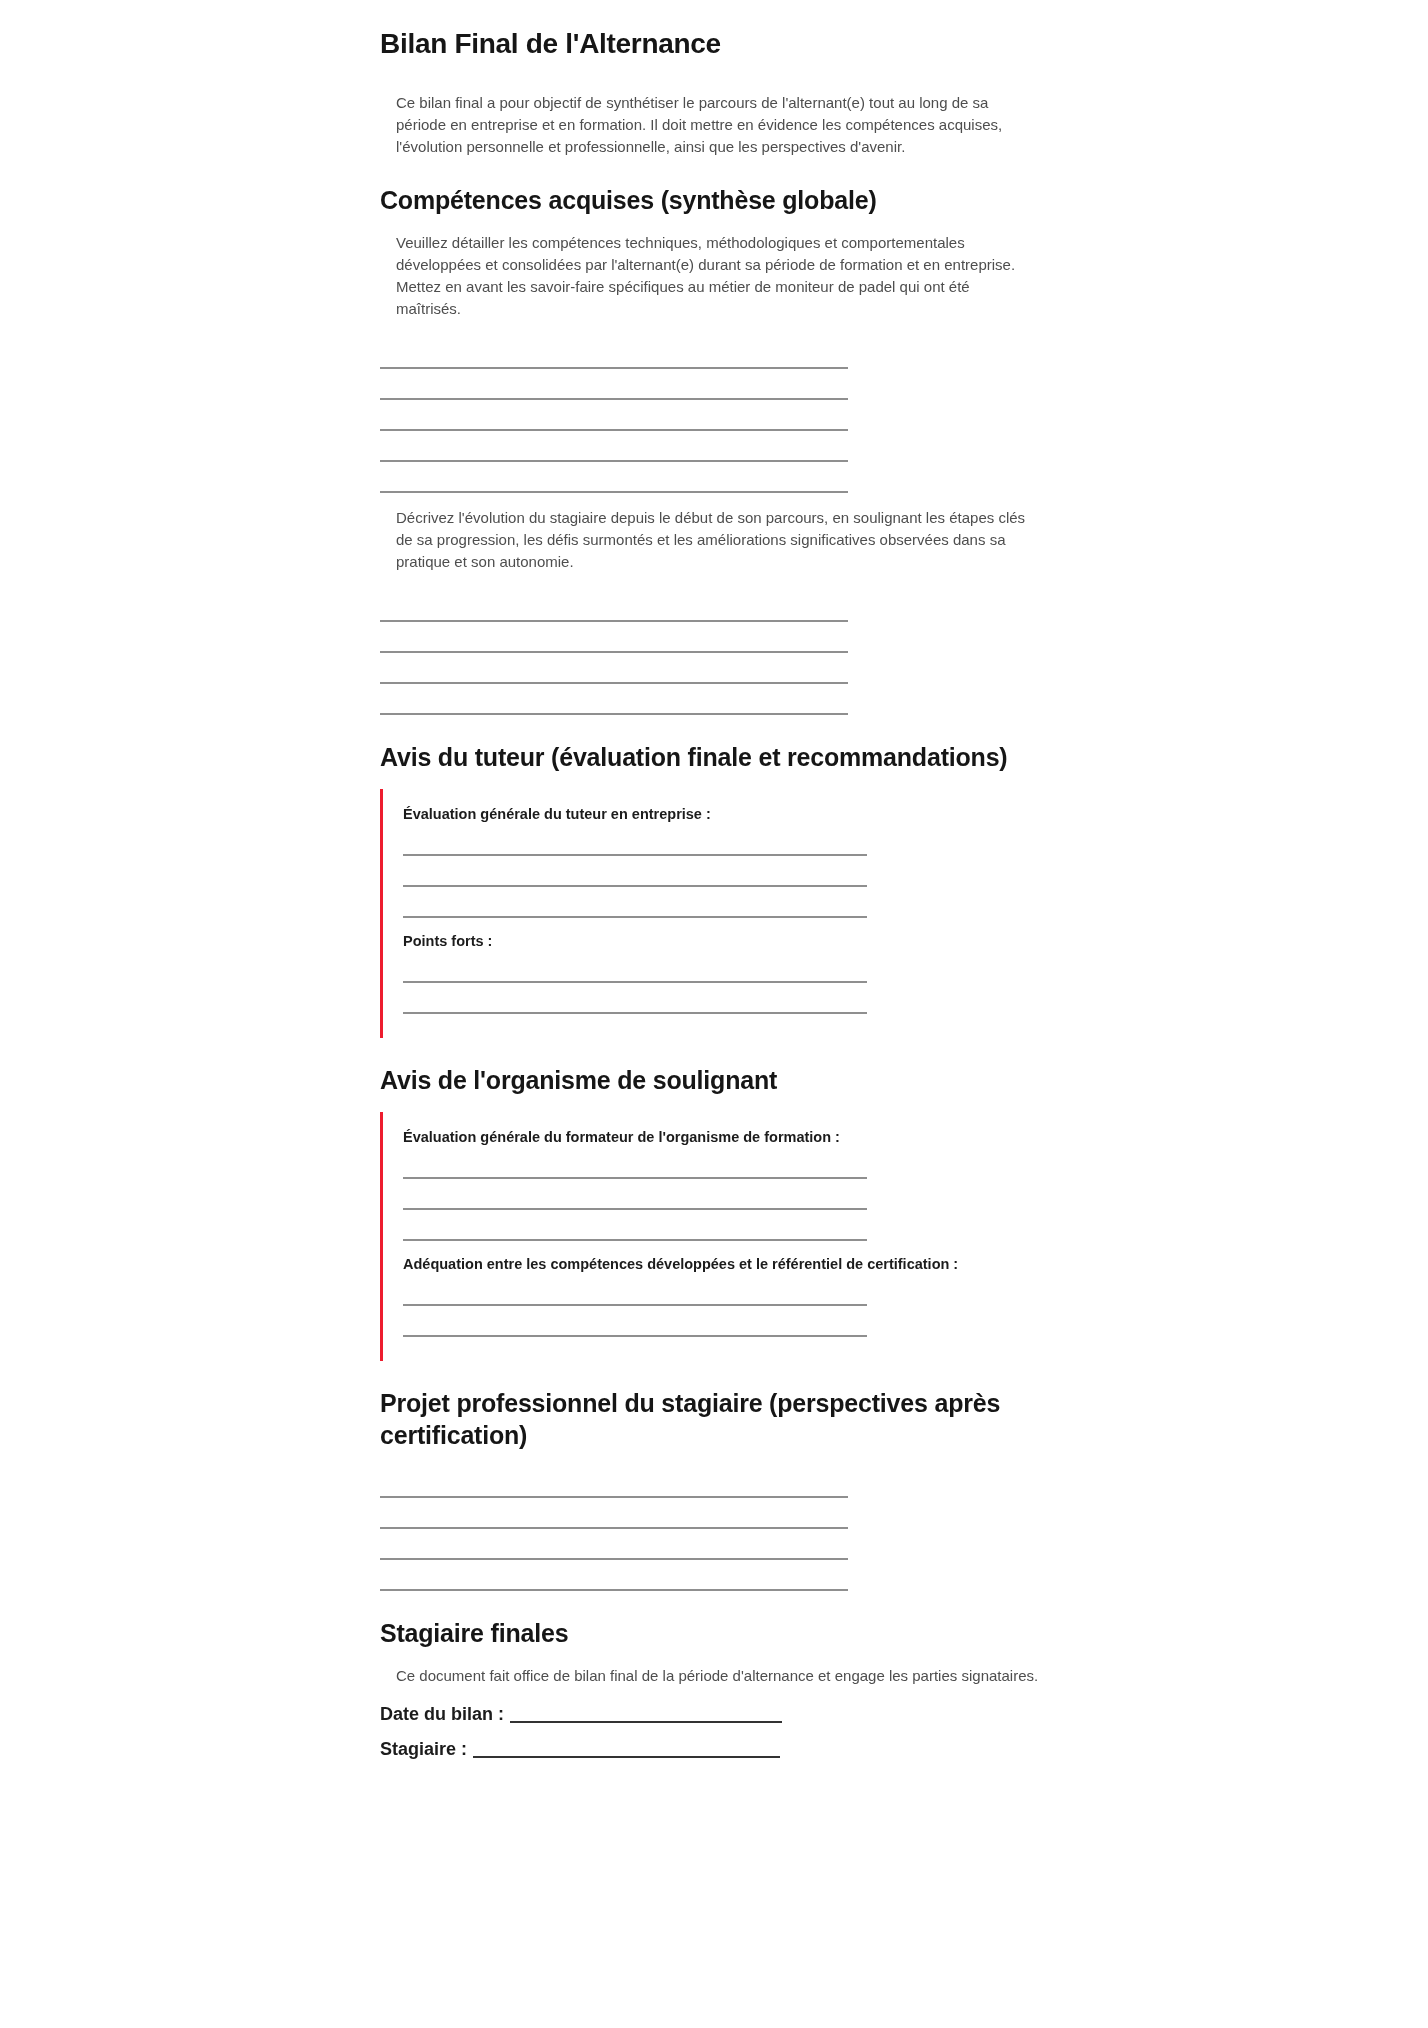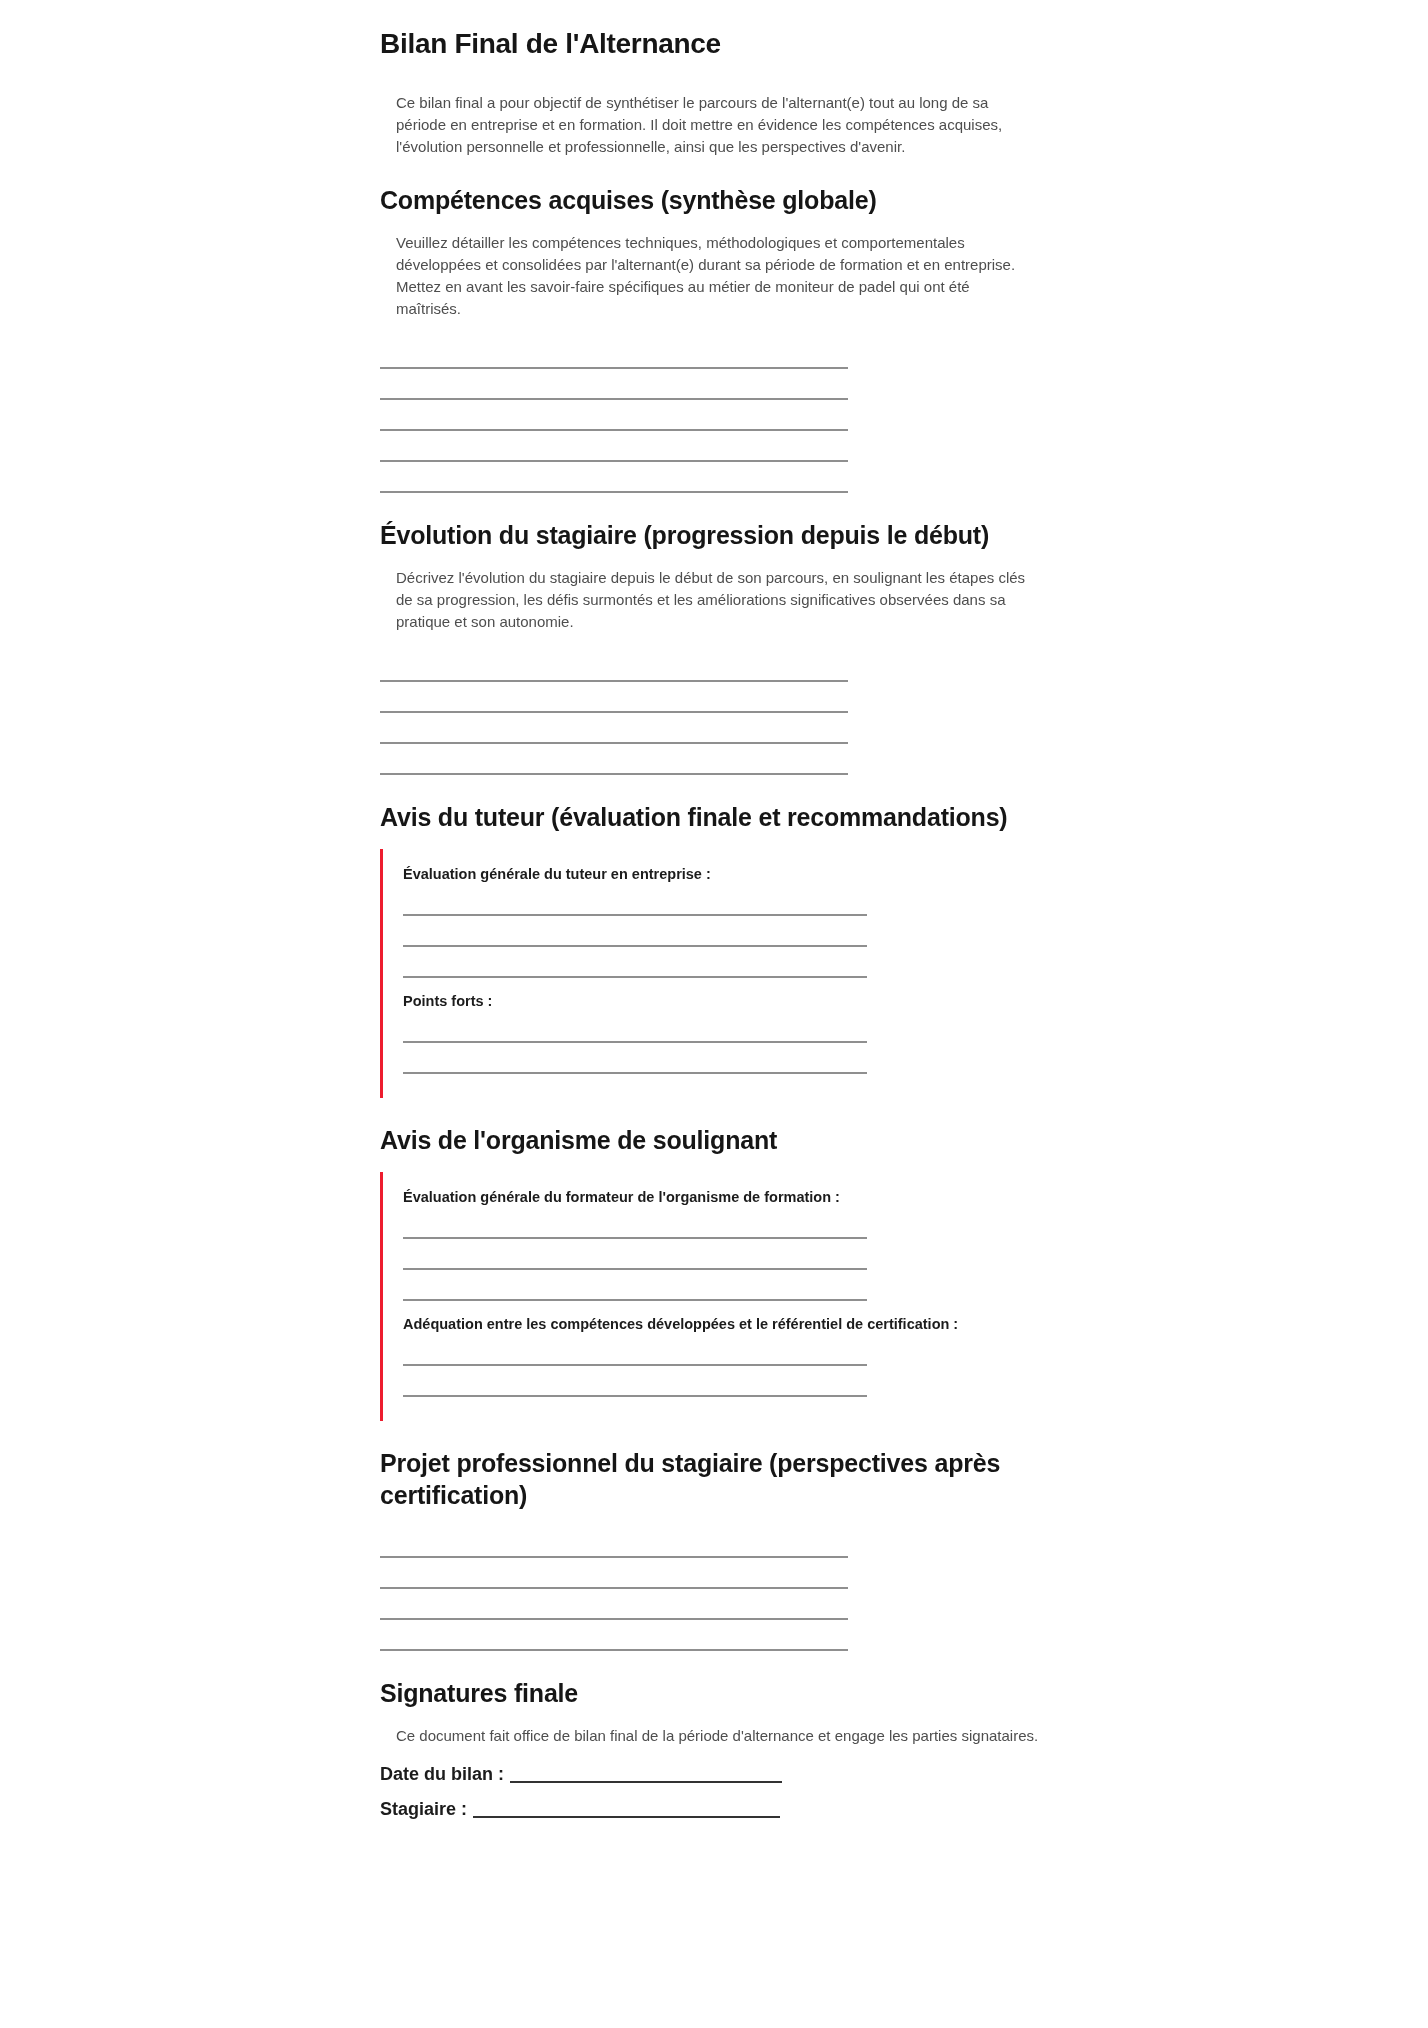--- a/index.html
+++ b/index.html
@@ -92,21 +92,20 @@
   <h2>Compétences acquises (synthèse globale)</h2>
   <p class="desc">Veuillez détailler les compétences techniques, méthodologiques et comportementales développées et consolidées par l'alternant(e) durant sa période de formation et en entreprise. Mettez en avant les savoir-faire spécifiques au métier de moniteur de padel qui ont été maîtrisés.</p>
   <div class="lines">
       <div class="wline"></div>
       <div class="wline"></div>
       <div class="wline"></div>
       <div class="wline"></div>
       <div class="wline"></div>
     </div>
 
-  <h2>Évolution du stagiaire (progression depuis le début)</h2>
   <p class="desc">Décrivez l'évolution du stagiaire depuis le début de son parcours, en soulignant les étapes clés de sa progression, les défis surmontés et les améliorations significatives observées dans sa pratique et son autonomie.</p>
   <div class="lines">
       <div class="wline"></div>
       <div class="wline"></div>
       <div class="wline"></div>
       <div class="wline"></div>
     </div>
 
   <h2>Avis du tuteur (évaluation finale et recommandations)</h2>
   <div class="callout">
@@ -147,21 +146,21 @@
   </div>
 
   <h2>Projet professionnel du stagiaire (perspectives après certification)</h2>
   <div class="lines">
       <div class="wline"></div>
       <div class="wline"></div>
       <div class="wline"></div>
       <div class="wline"></div>
     </div>
 
-  <h2>Signatures finale</h2>
+  <h2>Stagiaire finales</h2>
   <p class="desc oneline">Ce document fait office de bilan final de la période d'alternance et engage les parties signataires.</p>
 
   <div class="sig-row">
     <span class="sig-label">Date du bilan :</span>
     <span class="sig-line w1"></span>
   </div>
   <div class="sig-row">
     <span class="sig-label">Stagiaire :</span>
     <span class="sig-line w2"></span>
   </div>

